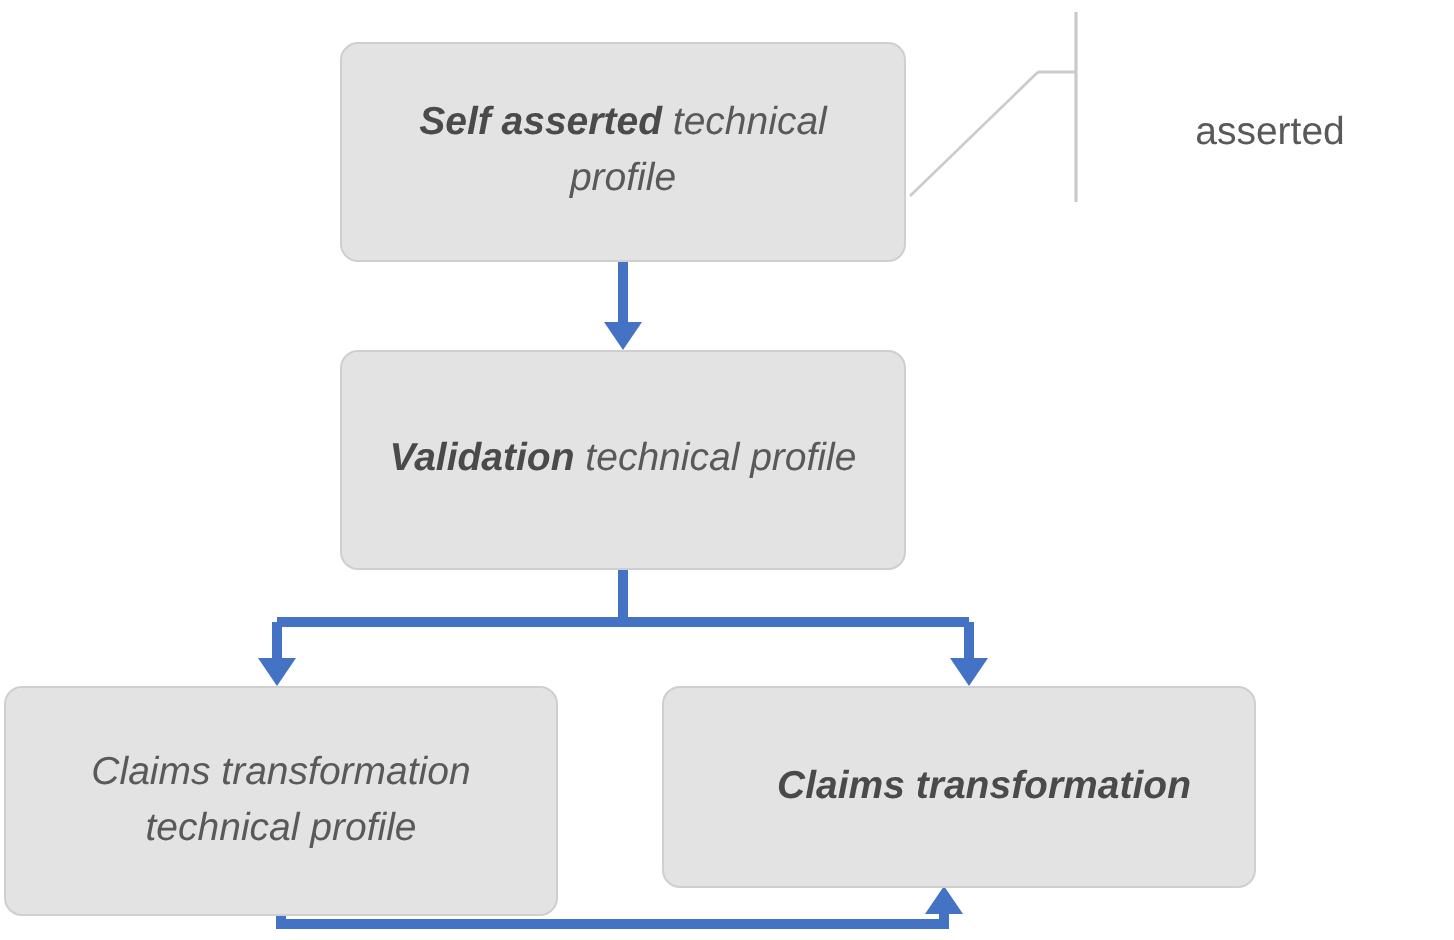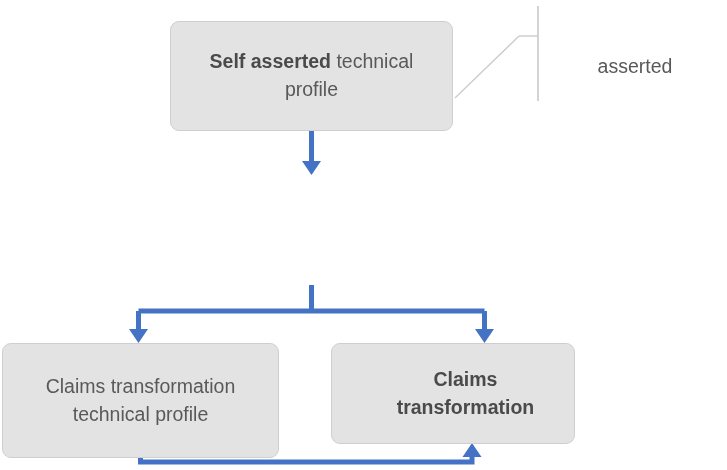--- a/index.html
+++ b/index.html
@@ -35,27 +35,27 @@
     border-radius: 9px;
     display: flex;
     align-items: center;
     justify-content: center;
     text-align: center;
     color: #595959;
     font-size: 19.5px;
     line-height: 1.42;
     padding: 4px 14px;
   }
-  .node-label { display: block; }
+  .node-label { display: block; font-style: italic; }
   .bold { font-weight: bold; color: #4a4a4a; }
 
   #node-self-asserted { left: 170px; top: 21px;  width: 283px; height: 110px; }
   #node-validation    { left: 170px; top: 175px; width: 283px; height: 110px; }
   #node-claims-left   { left: 2px;   top: 343px; width: 277px; height: 115px; }
-  #node-claims-right  { left: 331px; top: 343px; width: 244px; height: 101px; padding-left: 39px; }
+  #node-claims-right  { left: 331px; top: 343px; width: 297px; height: 101px; padding-left: 39px; }
 
   #callout-text {
     position: absolute;
     left: 552px;
     top: 24px;
     width: 166px;
     text-align: center;
     color: #595959;
     font-size: 19.5px;
     line-height: 1.45;
@@ -91,20 +91,23 @@
     <g>
       <path d="M 140.5 444 L 140.5 462 L 472 462 L 472 456" stroke="#4472c4" stroke-width="5" fill="none"></path>
       <path d="M 462.5 457 L 481.5 457 L 472 443 Z" fill="#4472c4"></path>
     </g>
   </svg>
 
   <div class="node-box" id="node-self-asserted">
     <span class="node-label"><span class="bold">Self asserted</span><span> technical profile</span></span>
   </div>
 
+  <div class="node-box" id="node-validation">
+    <span class="node-label"><span class="bold">Validation</span><span> technical profile</span></span>
+  </div>
 
   <div class="node-box" id="node-claims-left">
     <span class="node-label"><span class="bold"></span><span>Claims transformation technical profile</span></span>
   </div>
 
   <div class="node-box" id="node-claims-right">
     <span class="node-label"><span class="bold">Claims transformation</span><span></span></span>
   </div>
 
   <div id="callout-text">

